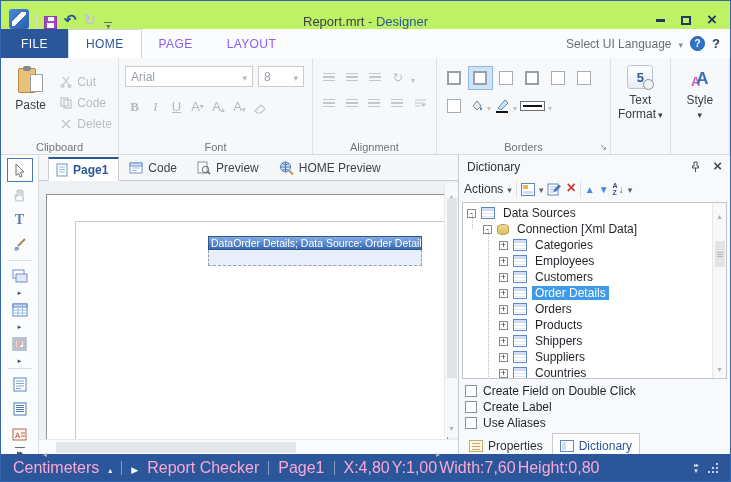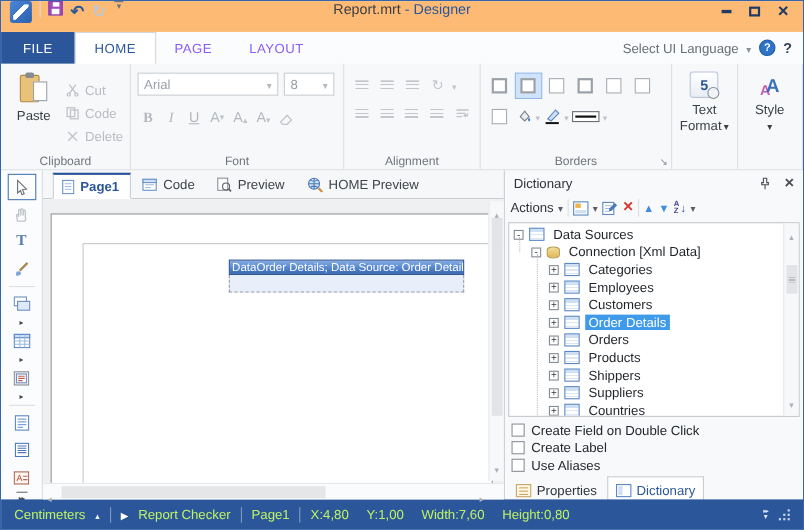--- a/index.html
+++ b/index.html
@@ -1,20 +1,20 @@
 <!DOCTYPE html>
 <html><head>
 <meta charset="utf-8">
 <style>
   *{margin:0;padding:0;box-sizing:border-box;font-family:"Liberation Sans",sans-serif;}
   html,body{width:731px;height:482px;overflow:hidden;background:#fff;}
   .window{width:731px;height:482px;border:1px solid #3566ad;display:flex;flex-direction:column;background:#fff;}
 
   
-  .titlebar{height:28px;display:flex;align-items:flex-start;padding:0 8px;gap:7px;position:relative;background:#fdba74;flex:none;}
+  .titlebar{height:28px;display:flex;align-items:flex-end;padding:0 8px;gap:7px;position:relative;background:#bef264;flex:none;}
   .app-icon{width:20px;height:20px;border-radius:3px;background:linear-gradient(135deg,#4a86d8,#2c5fae);position:relative;flex:none;}
   .app-icon::after{content:"";position:absolute;left:3px;top:3px;width:14px;height:14px;
     background:linear-gradient(135deg,transparent 34%,#fff 34%,#fff 58%,transparent 58%);}
   .tb-sep{width:1px;height:15px;background:#d9dce0;}
   .save-icon{width:13px;height:13px;background:#a24bbf;border:1px solid #8a3aa6;position:relative;}
   .save-icon::before{content:"";position:absolute;left:3px;top:0;width:6px;height:4px;background:#fff;}
   .save-icon::after{content:"";position:absolute;left:2px;bottom:0;width:7px;height:5px;background:#fff;}
   .undo-icon::before{content:"↶";color:#2b579a;font-size:15px;font-weight:700;}
   .redo-icon::before{content:"↻";color:#c3c7cc;font-size:15px;font-weight:700;}
   .qat-caret{display:flex;flex-direction:column;align-items:center;width:10px;}
@@ -170,25 +170,25 @@
   .ptab.active{background:#fff;border:1px solid #c9cdd2;border-bottom:none;color:#2b579a;}
   .prop-icon{width:14px;height:12px;background:#fdf6e3;border:1px solid #c9a86a;position:relative;}
   .prop-icon::before{content:"";position:absolute;left:2px;top:2px;right:2px;height:1px;background:#c9a86a;box-shadow:0 3px #c9a86a,0 6px #c9a86a;}
   .dict-icon{width:14px;height:12px;background:#fff;border:1px solid #5b87c5;position:relative;}
   .dict-icon::before{content:"";position:absolute;left:1px;top:1px;width:4px;bottom:1px;background:#cfe0f4;}
   .rtree-icon{width:14px;height:12px;background:#fff;border:1px solid #5b87c5;position:relative;}
   .rtree-icon::before{content:"";position:absolute;left:2px;top:2px;width:1px;height:7px;background:#5b87c5;}
   .rtree-icon::after{content:"";position:absolute;left:2px;top:3px;width:7px;height:1px;background:#5b87c5;box-shadow:0 3px #5b87c5;}
 
   
-  .status{height:27px;background:#2b579a;color:#bef264;display:flex;align-items:center;padding:0 12px;font-size:12px;gap:9px;flex:none;}
+  .status{height:27px;background:#2b579a;color:#f9a8d4;display:flex;align-items:center;padding:0 12px;font-size:16px;gap:9px;flex:none;}
   .s-caret::before{content:"▴";font-size:8px;color:#e8eefb;}
   .s-play::before{content:"▶";font-size:9px;color:#fff;}
   .ssep{width:1px;height:14px;background:rgba(255,255,255,.4);}
-  .coords{display:flex;gap:16px;}
+  .coords{display:flex;gap:2px;}
   .s-right{margin-left:auto;display:flex;align-items:center;gap:9px;}
   .fit-icon{display:flex;flex-direction:column;align-items:center;line-height:6px;}
   .fit-icon::before{content:"▸▸";font-size:6px;letter-spacing:-1px;color:#dce6f5;}
   .fit-icon::after{content:"▾";font-size:7px;color:#dce6f5;}
   .grip{position:relative;width:11px;height:11px;}
   .grip::before{content:"";position:absolute;right:0;bottom:0;width:2px;height:2px;background:#c8d4e8;
     box-shadow:-4px 0 #c8d4e8,-8px 0 #c8d4e8,0 -4px #c8d4e8,-4px -4px #c8d4e8,0 -8px #c8d4e8;}
   svg{display:block;}
 </style>
 </head>

